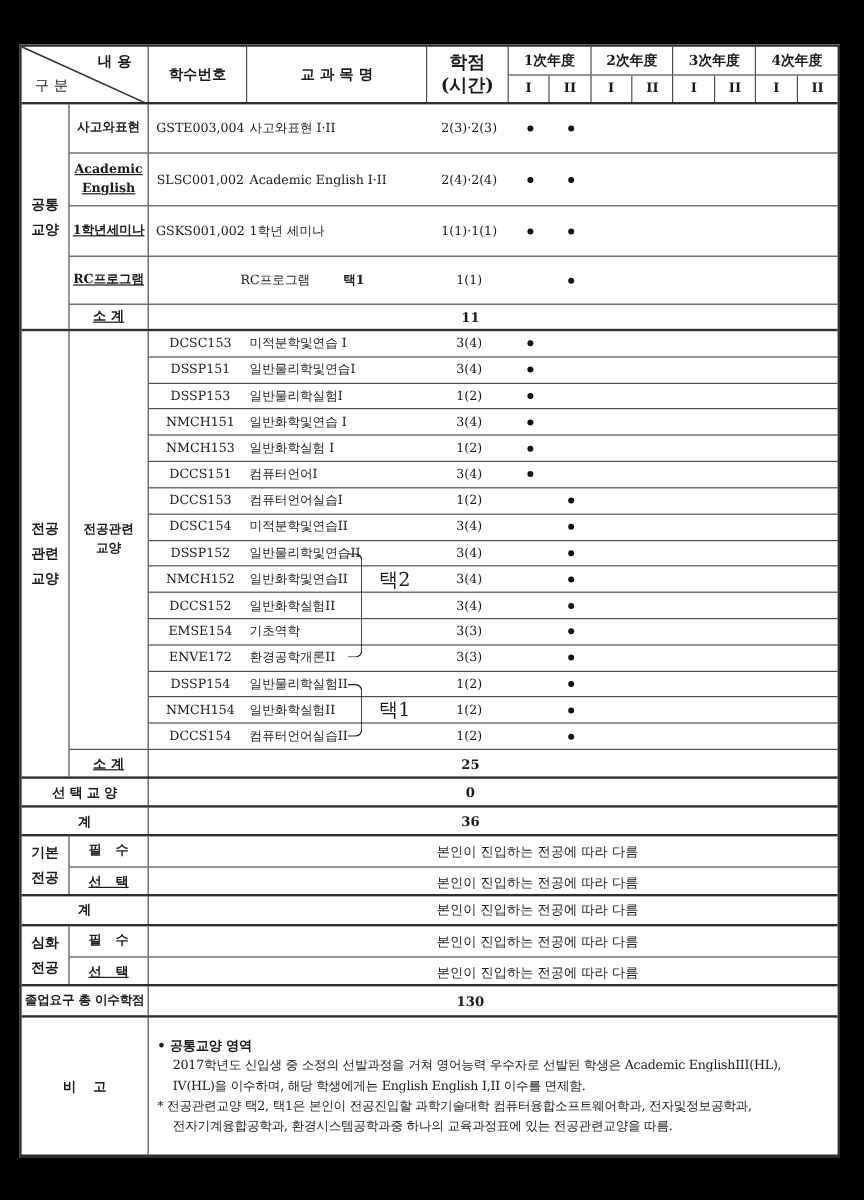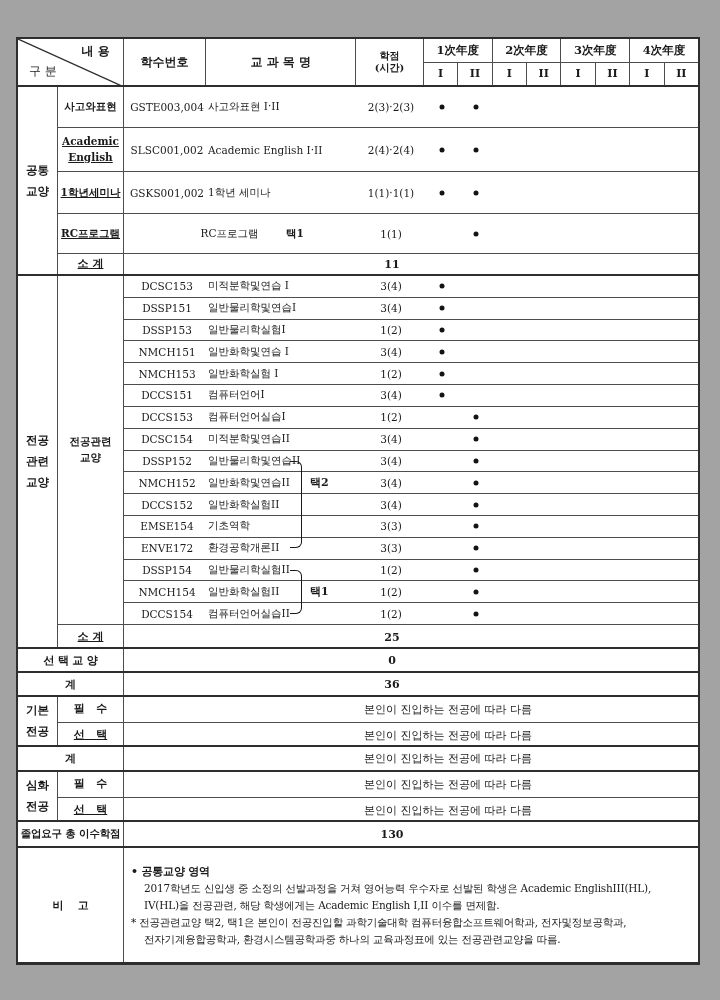--- a/index.html
+++ b/index.html
@@ -1,16 +1,16 @@
 <!DOCTYPE html>
 <html><head>
 <meta charset="utf-8">
 <style>
   html,body{margin:0;padding:0;background:#fff;}
-  .page{position:relative;width:720px;height:1000px;background:#a3a3a3;overflow:hidden;
+  .page{position:relative;width:720px;height:1000px;background:#000000;overflow:hidden;
         font-family:"DejaVu Serif","Liberation Serif",serif;color:#1a1a1a;font-size:11px;}
   .tbl{position:absolute;left:16px;top:37px;width:684px;box-sizing:border-box;
        border:2px solid #2e2e2e;border-bottom-width:3px;background:#fff;}
   .row,.srow,.mrow{display:flex;flex:none;box-sizing:border-box;position:relative;}
   .bt{border-top:1px solid #4d4d4d;text-decoration:underline;}
   .bt2{border-top:2px solid #2e2e2e;}
   
   .header{height:48px;border-bottom:2px solid #2e2e2e;}
   .hc{box-sizing:border-box;display:flex;align-items:center;justify-content:center;
       font-weight:bold;font-size:12px;border-right:1px solid #4d4d4d;
@@ -48,21 +48,21 @@
           justify-content:center;font-size:10.5px;}
   .rctag{position:absolute;left:162px;top:0;bottom:0;display:flex;align-items:center;
          font-weight:bold;font-size:10.5px;}
   
   .mcourses{flex:1;position:relative;display:flex;flex-direction:column;box-sizing:border-box;}
   .crow{flex:1;position:relative;box-sizing:border-box;}
   .brk{position:absolute;width:12px;box-sizing:border-box;border:1.4px solid #191919;border-left:none;
        border-radius:0 6px 6px 0;pointer-events:none;}
   .brkA{left:166px;top:185px;height:87px;}
   .brkB{left:166px;top:294px;height:44px;}
-  .seltag{position:absolute;left:186px;width:32px;text-align:left;font-weight:bold;font-size:11px;}
+  .seltag{position:absolute;left:186px;width:32px;text-align:right;font-weight:normal;font-size:16px;}
   .tagA{top:196px;height:22px;line-height:22px;}
   .tagB{top:305px;height:22px;line-height:22px;}
   
   .mlbl{width:106px;box-sizing:border-box;border-right:1px solid #4d4d4d;display:flex;align-items:center;
         justify-content:center;font-weight:bold;white-space:pre;font-size:11px;letter-spacing:-0.2px;}
   .valwide{position:absolute;left:0;right:38px;top:0;bottom:0;display:flex;align-items:center;
            justify-content:center;font-weight:bold;font-size:11px;}
   .longval{position:absolute;left:74px;right:0;top:0;bottom:0;display:flex;align-items:center;
            justify-content:center;font-size:11px;}
   
@@ -81,21 +81,21 @@
   <div class="row header">
     <div class="hc diag">
       <svg width="106" height="48" viewBox="0 0 106 48">
             <line x1="0" y1="0" x2="106" y2="48" stroke="#2e2e2e" stroke-width="1.3"></line>
           </svg>
       <span class="corner-top">내 용</span>
       <span class="corner-bottom">구 분</span>
     </div>
     <div class="hc" style="width:83px">학수번호</div>
     <div class="hc" style="width:150px">교 과 목 명</div>
-    <div class="hc" style="width:68px;font-size:10px">학점
+    <div class="hc" style="width:68px;font-size:15px">학점
 (시간)</div>
     <div class="years">
       <div class="year">
         <div class="yname">1次年度</div>
         <div class="sems">
               <div class="term">I</div>
               <div class="term">II</div>
             </div>
       </div>
       <div class="year">
@@ -360,21 +360,21 @@
           <span class="valwide">130</span>
         </div>
   </div>
 
   <div class="mrow bt2" style="height:116px">
     <div class="mlbl">비    고</div>
     <div class="cont">
       <div class="remarks">
         <div class="rline rtitle"><span>•</span> <span>공통교양 영역</span></div>
         <div class="rline rindent">2017학년도 신입생 중 소정의 선발과정을 거쳐 영어능력 우수자로 선발된 학생은 Academic EnglishIII(HL),</div>
-        <div class="rline rindent">IV(HL)을 전공관련, 해당 학생에게는 Academic English I,II 이수를 면제함.</div>
+        <div class="rline rindent">IV(HL)을 이수하며, 해당 학생에게는 English English I,II 이수를 면제함.</div>
         <div class="rline"><span>*</span> <span>전공관련교양 택2, 택1은 본인이 전공진입할 과학기술대학 컴퓨터융합소프트웨어학과, 전자및정보공학과,</span></div>
         <div class="rline rindent">전자기계융합공학과, 환경시스템공학과중 하나의 교육과정표에 있는 전공관련교양을 따름.</div>
       </div>
     </div>
   </div>
 
 </div>
 </div>
 
 </body></html>

